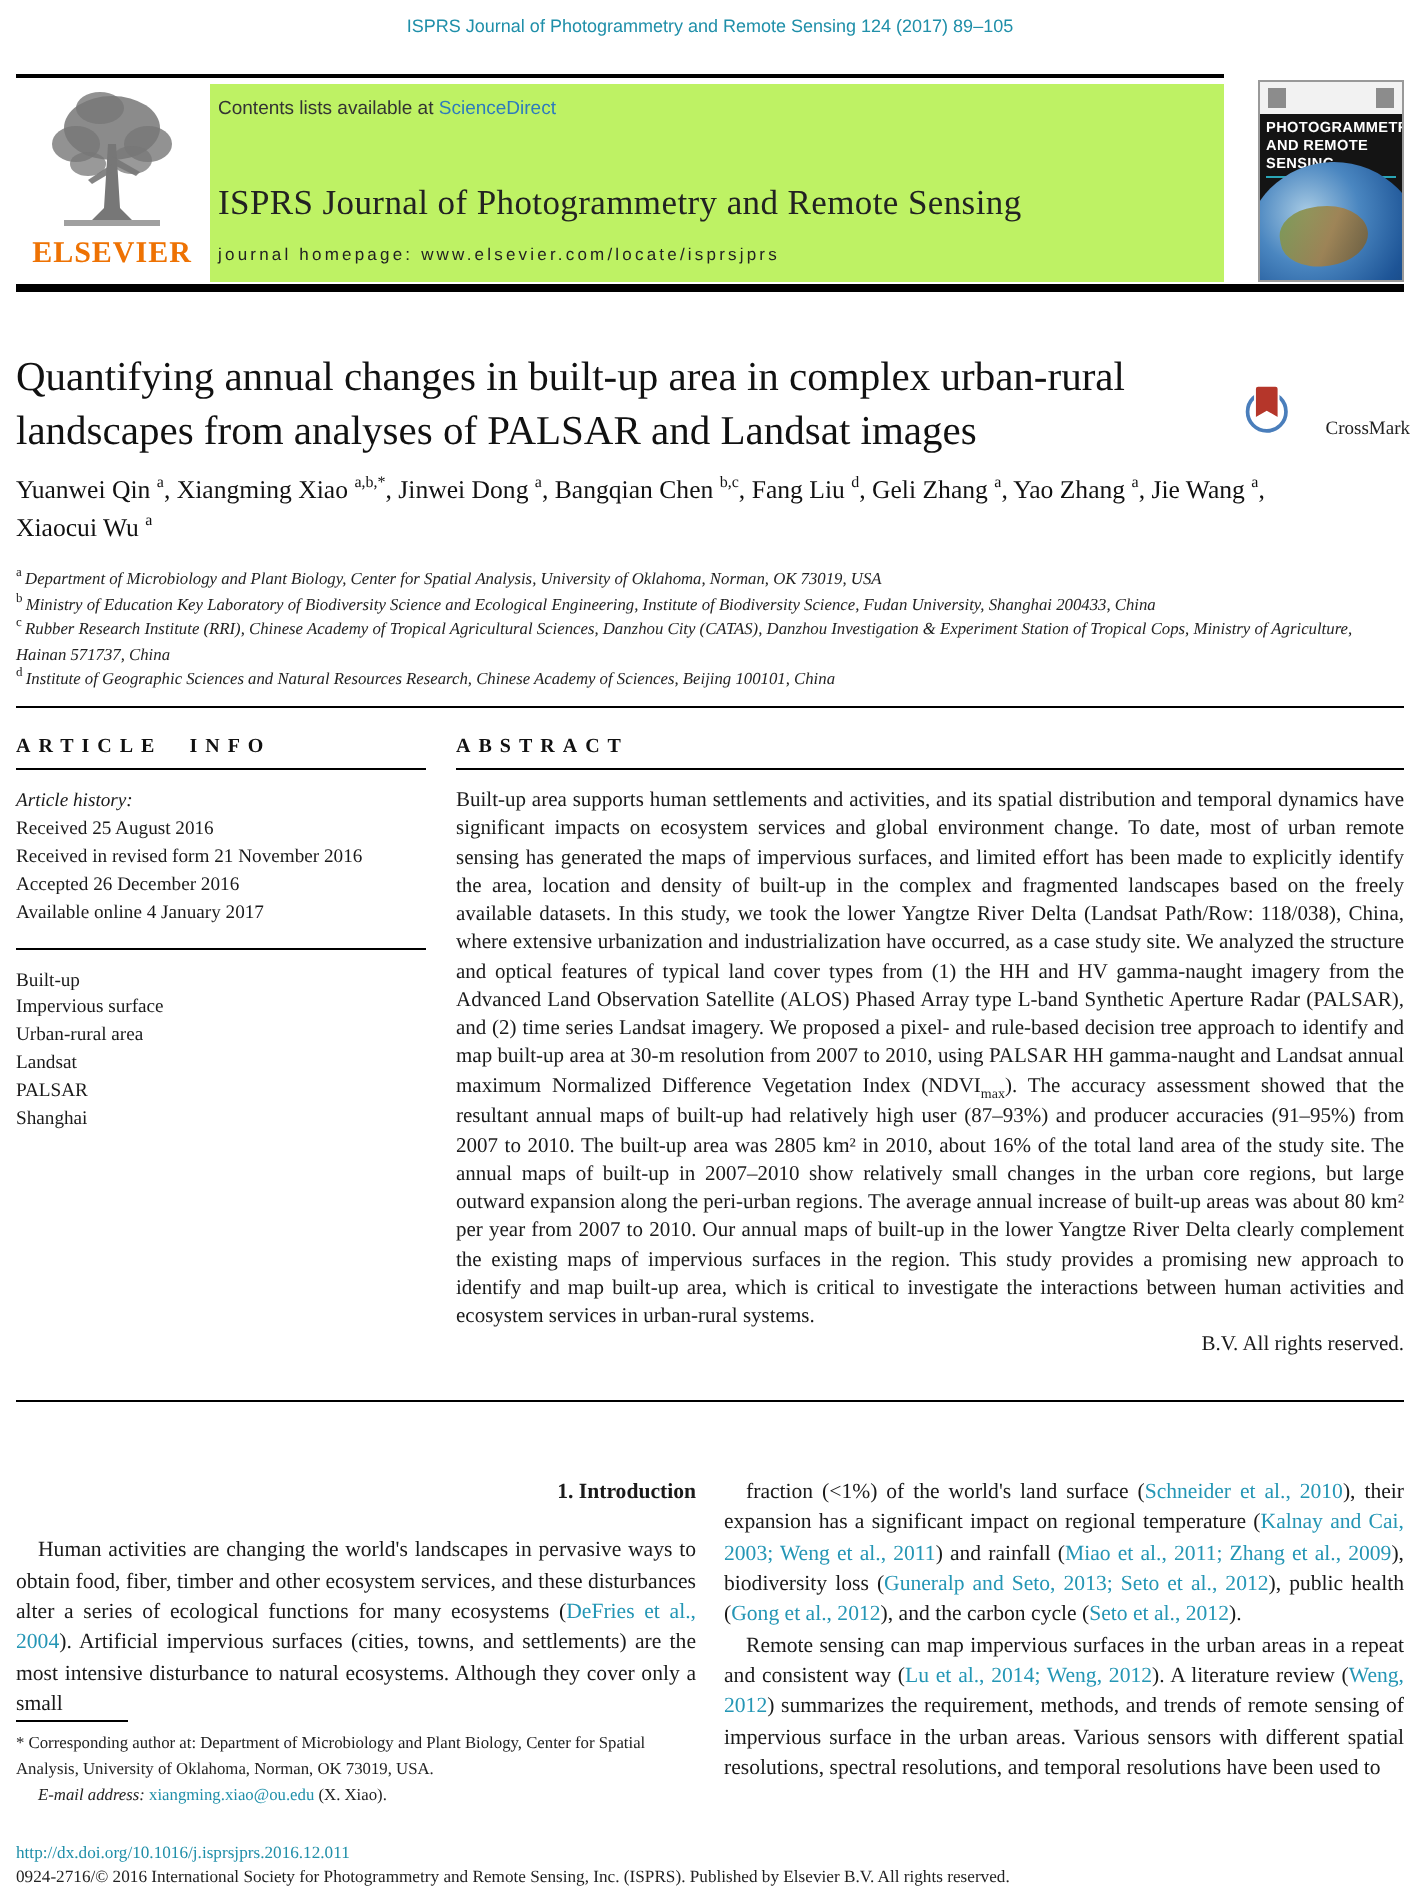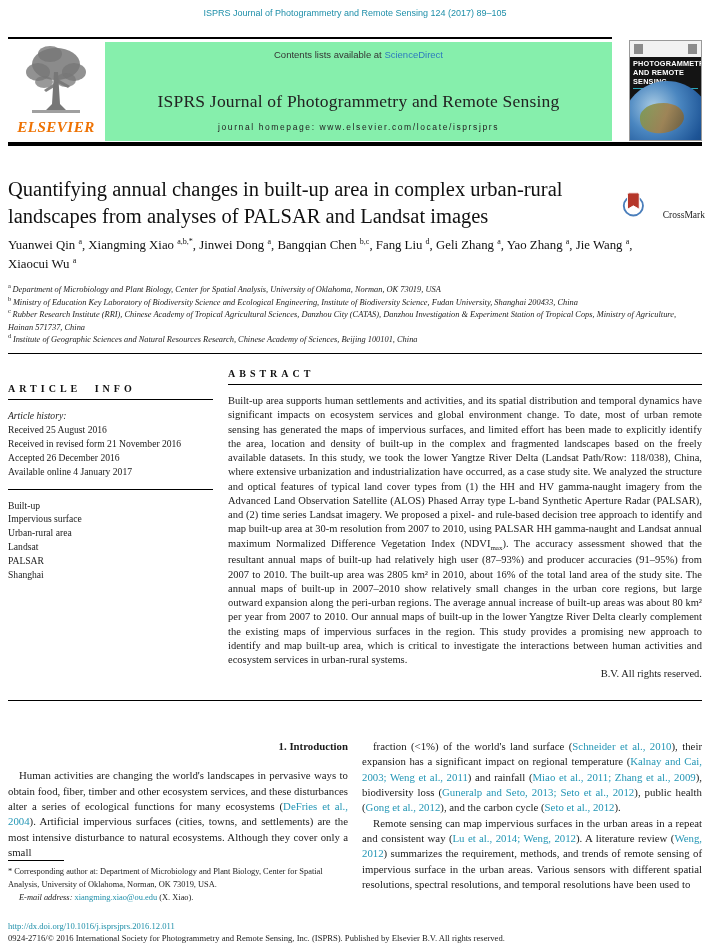--- a/index.html
+++ b/index.html
@@ -6,27 +6,27 @@
   .page{position:relative;width:710px;height:952px;background:#fff;
         font-family:"Liberation Serif","DejaVu Serif",serif;color:#1a1a1a;overflow:hidden;padding-left:24px;}
 
   
   .jheader{position:absolute;top:8px;left:0;width:710px;text-align:center;
            font-family:"Liberation Sans","DejaVu Sans",sans-serif;
            font-size:9px;color:#1f8fa9;}
 
   
   .rule-top{position:absolute;top:37px;left:8px;width:604px;height:2px;background:#000;}
-  .elsevier-box{position:absolute;top:42px;left:8px;width:96px;height:99px;text-align:center;font-style:italic;}
+  .elsevier-box{position:absolute;top:42px;left:8px;width:96px;height:99px;text-align:center;}
   .elsevier-box svg{display:block;margin:0 auto;}
   .elsevier-word{font-family:"Liberation Serif",serif;font-weight:bold;font-size:15px;
                  color:#ee7203;letter-spacing:.5px;margin-top:1px;}
-  .banner{position:absolute;top:42px;left:105px;width:507px;height:99px;background:#86efac;
+  .banner{position:absolute;top:42px;left:105px;width:507px;height:99px;background:#bef264;
           display:flex;flex-direction:column;justify-content:space-between;
-          box-sizing:border-box;padding:7px 4px 9px 4px;text-align:center;}
+          box-sizing:border-box;padding:7px 4px 9px 4px;}
   .contents-line{font-family:"Liberation Sans","DejaVu Sans",sans-serif;font-size:9.5px;color:#333;}
   .sd-link{color:#2d7bbd;text-decoration:none;cursor:pointer;}
   .banner-title{font-size:17.5px;color:#222;letter-spacing:.2px;margin-top:20px;}
   .homepage{font-family:"Liberation Sans","DejaVu Sans",sans-serif;font-size:8.5px;
             letter-spacing:1.6px;color:#222;}
   .cover{position:absolute;top:40px;left:629px;width:73px;height:101px;background:#141414;
          overflow:hidden;border:1px solid #999;box-sizing:border-box;}
   .cover-strip{height:16px;background:#f2f2f2;display:flex;justify-content:space-between;
                align-items:center;padding:0 4px;}
   .mini-logo{width:9px;height:10px;background:#6a6a6a;opacity:.75;}
@@ -48,21 +48,21 @@
   .authors{position:absolute;top:236px;left:8px;width:640px;font-size:12.8px;line-height:1.5;color:#111;}
   .authors sup{font-size:8px;line-height:0;}
   .affils{position:absolute;top:284px;left:8px;width:694px;font-size:8.4px;font-style:italic;
           line-height:1.5;color:#222;}
   .affils sup{font-size:6.5px;font-style:normal;line-height:0;}
   .rule-mid{position:absolute;top:353px;left:8px;width:694px;height:1px;background:#000;}
 
   
   .sec-head{font-weight:bold;font-size:10px;letter-spacing:4px;word-spacing:7px;color:#111;}
   .head-rule{height:1px;background:#000;margin-top:5px;}
-  .info-col{position:absolute;top:383px;left:8px;width:205px;}
+  .info-col{position:absolute;top:368px;left:8px;width:205px;}
   .info-block{font-size:9.6px;line-height:1.45;margin-top:9px;color:#1a1a1a;}
   .info-label{font-style:italic;}
   .info-divider{height:1px;background:#000;margin:10px 0 9px 0;}
   .abs-col{position:absolute;top:368px;left:228px;width:474px;}
   .abs-body{font-size:10.5px;line-height:1.36;text-align:justify;margin-top:9px;color:#1a1a1a;}
   .abs-body sub{font-size:7px;}
   .abs-copy{font-size:10.5px;line-height:1.36;text-align:right;color:#1a1a1a;}
   .rule-absbottom{position:absolute;top:700px;left:8px;width:694px;height:1px;background:#000;}
 
   

